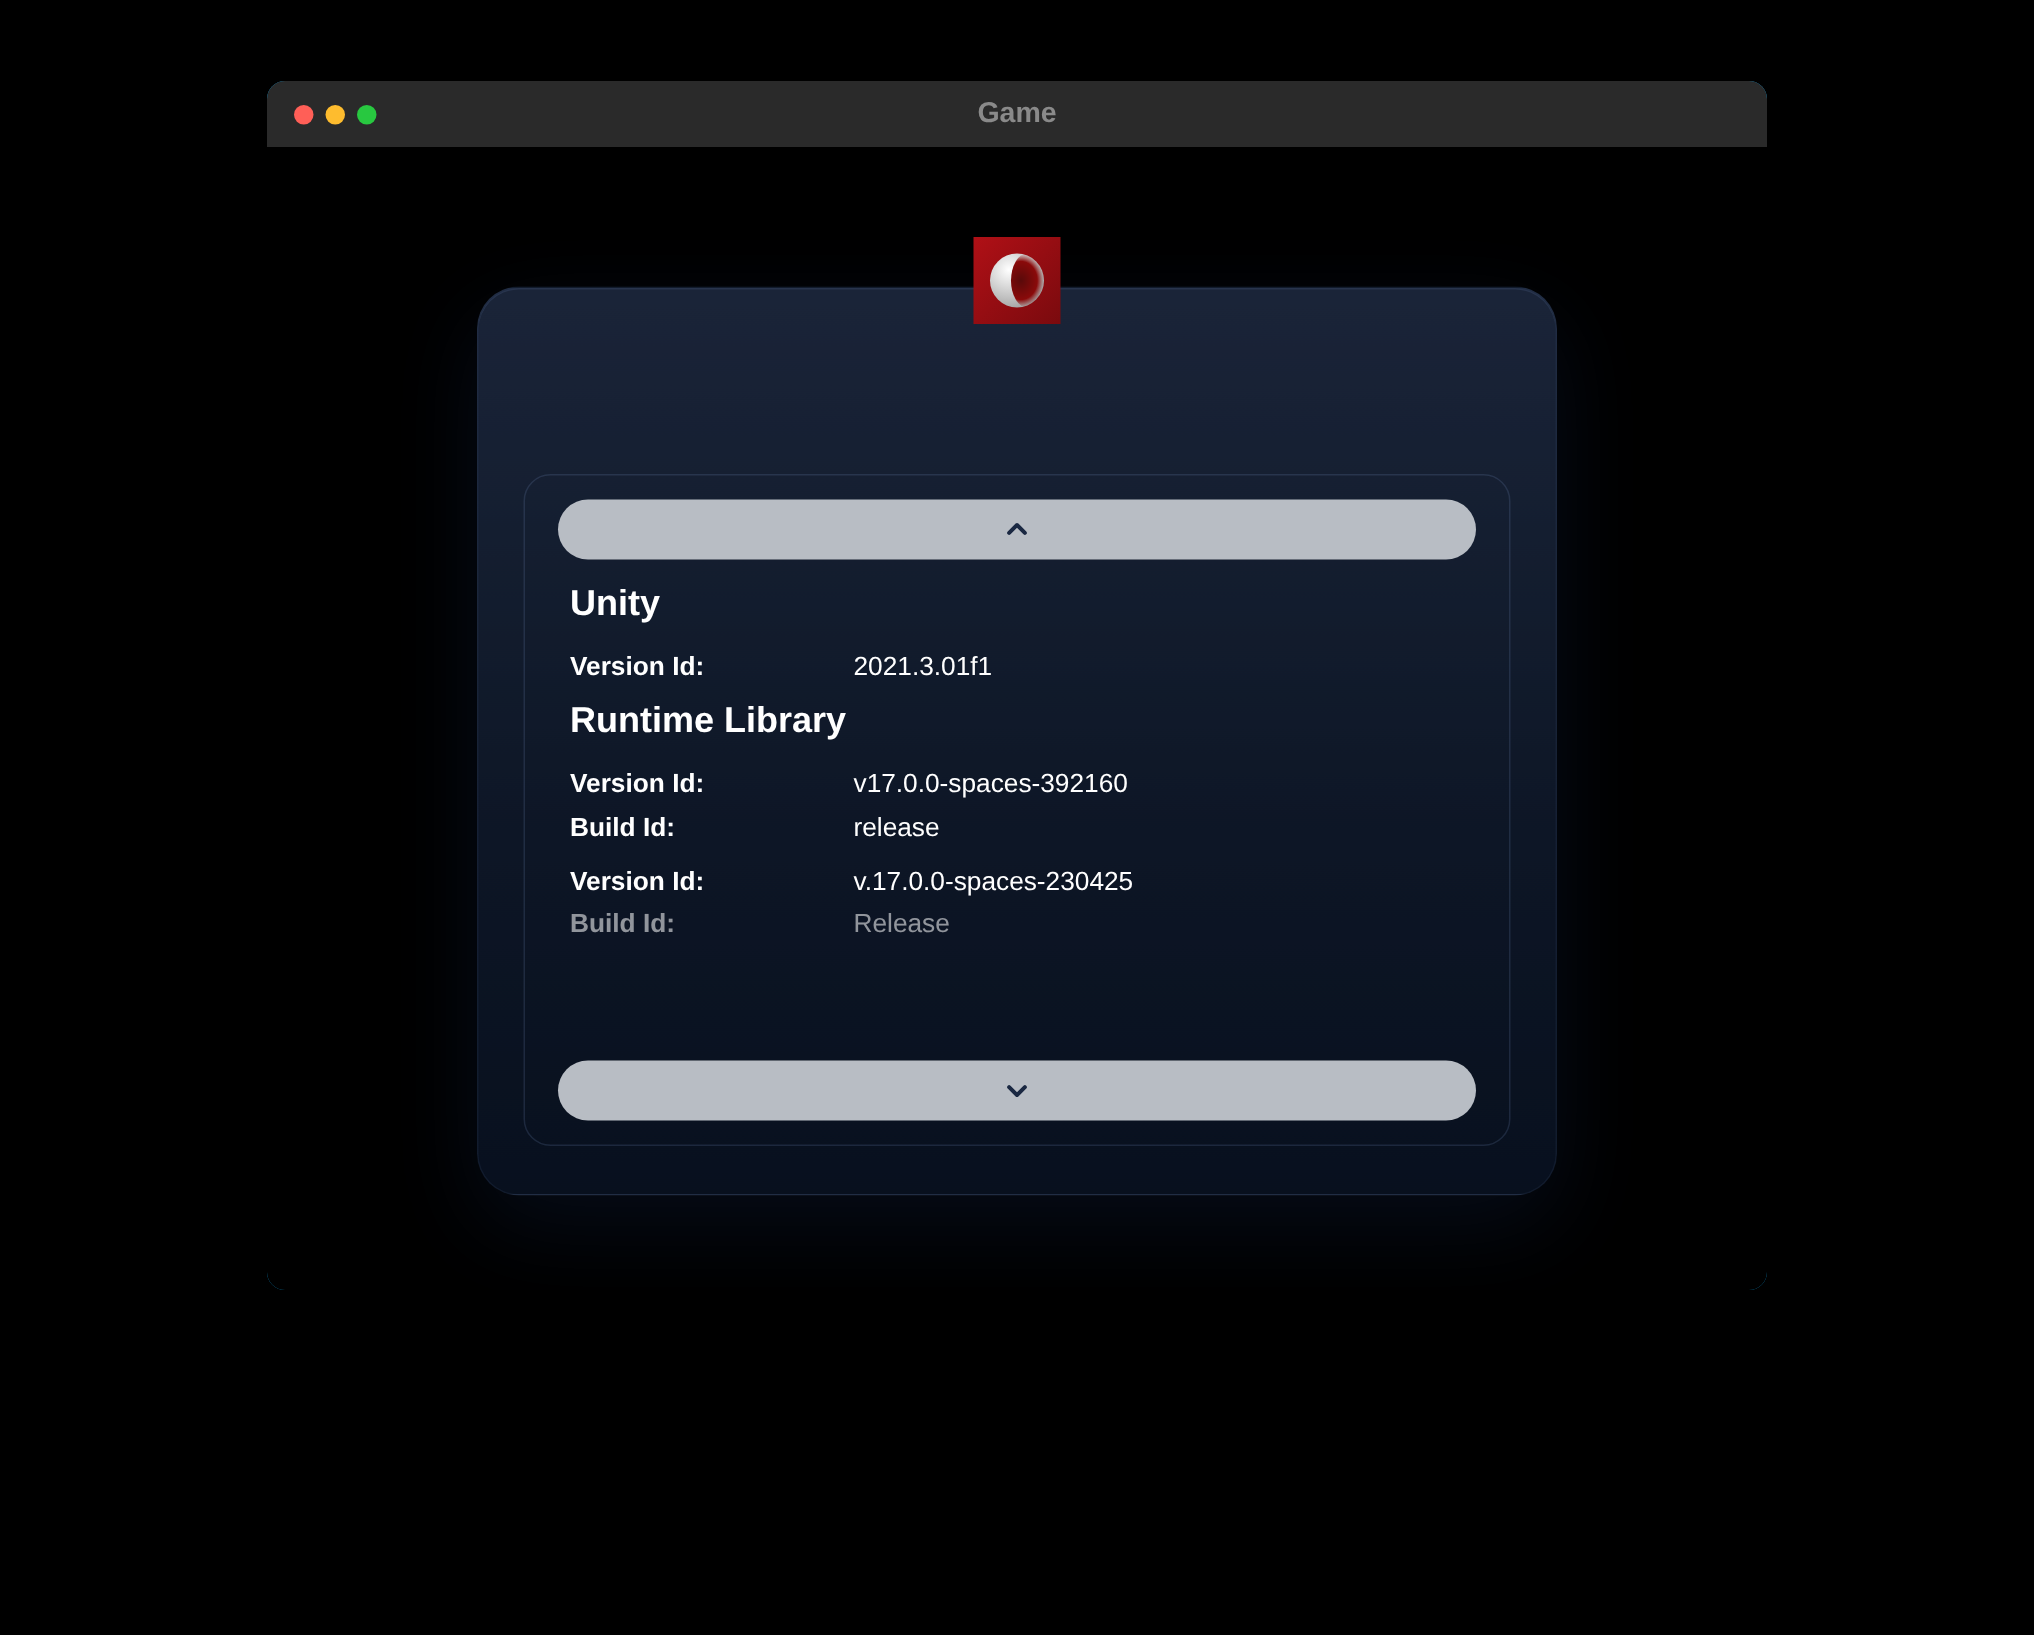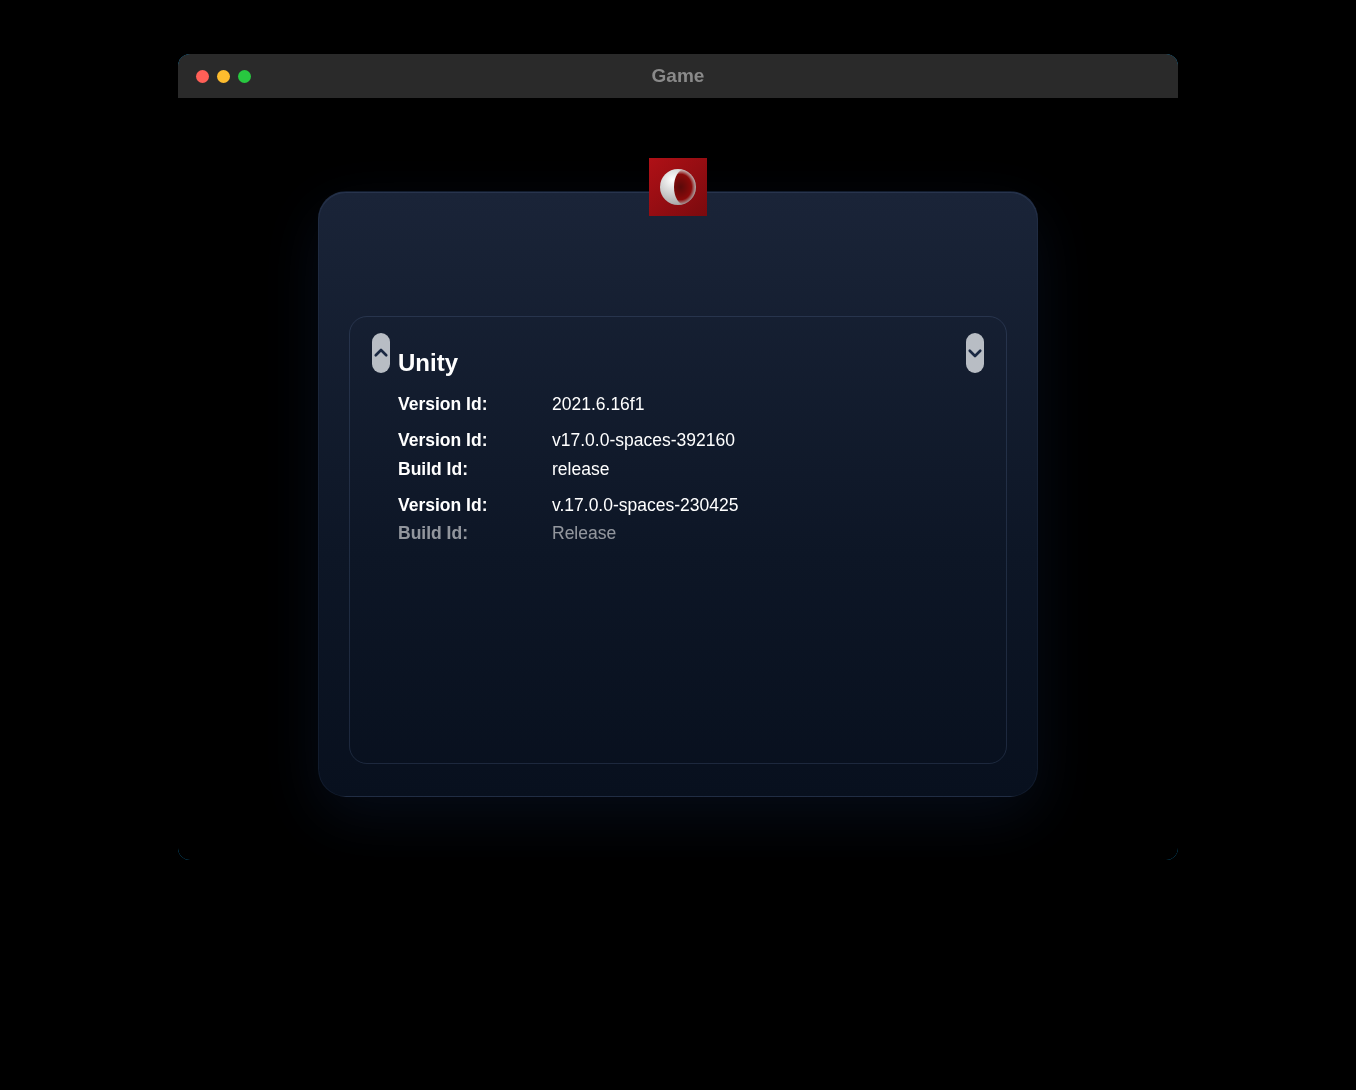--- a/index.html
+++ b/index.html
@@ -149,21 +149,21 @@
     .scroll-area {
       position: absolute;
       top: 124px;
       left: 30px;
       right: 30px;
       bottom: 32px;
       border: 1px solid rgba(120,150,200,0.18);
       border-radius: 18px;
       padding: 16px 22px 16px 22px;
       display: flex;
-      flex-direction: row;
+      flex-direction: column;
     }
     .scroll-btn {
       height: 40px;
       background: #b8bdc4;
       border-radius: 20px;
       display: flex;
       align-items: center;
       justify-content: center;
       cursor: pointer;
       flex-shrink: 0;
@@ -190,20 +190,21 @@
       font-weight: 800;
       margin-bottom: 14px;
       margin-top: 4px;
     }
     .section-title.secondary { margin-top: 6px; }
     .kv-row {
       display: flex;
       font-size: 17.5px;
       line-height: 1.5;
       margin-bottom: 2px;
+      gap: 35px;
     }
     .kv-key {
       width: 154px;
       font-weight: 600;
       flex-shrink: 0;
     }
     .kv-val {
       font-weight: 400;
     }
     .kv-group { margin-bottom: 10px; }
@@ -237,24 +238,25 @@
           <svg class="chevron" viewBox="0 0 24 24">
             <path d="M5 15 L12 8 L19 15"></path>
           </svg>
         </div>
 
         <div class="scroll-content clipped">
           <div class="section-title">Unity</div>
           <div class="kv-group">
             <div class="kv-row">
               <div class="kv-key">Version Id:</div>
-              <div class="kv-val">2021.6.16f1</div>
+              <div class="kv-val">2021.3.01f1</div>
             </div>
           </div>
 
+          <div class="section-title secondary">Runtime Library</div>
           <div class="kv-group">
             <div class="kv-row">
               <div class="kv-key">Version Id:</div>
               <div class="kv-val">v17.0.0-spaces-392160</div>
             </div>
             <div class="kv-row">
               <div class="kv-key">Build Id:</div>
               <div class="kv-val">release</div>
             </div>
           </div>

